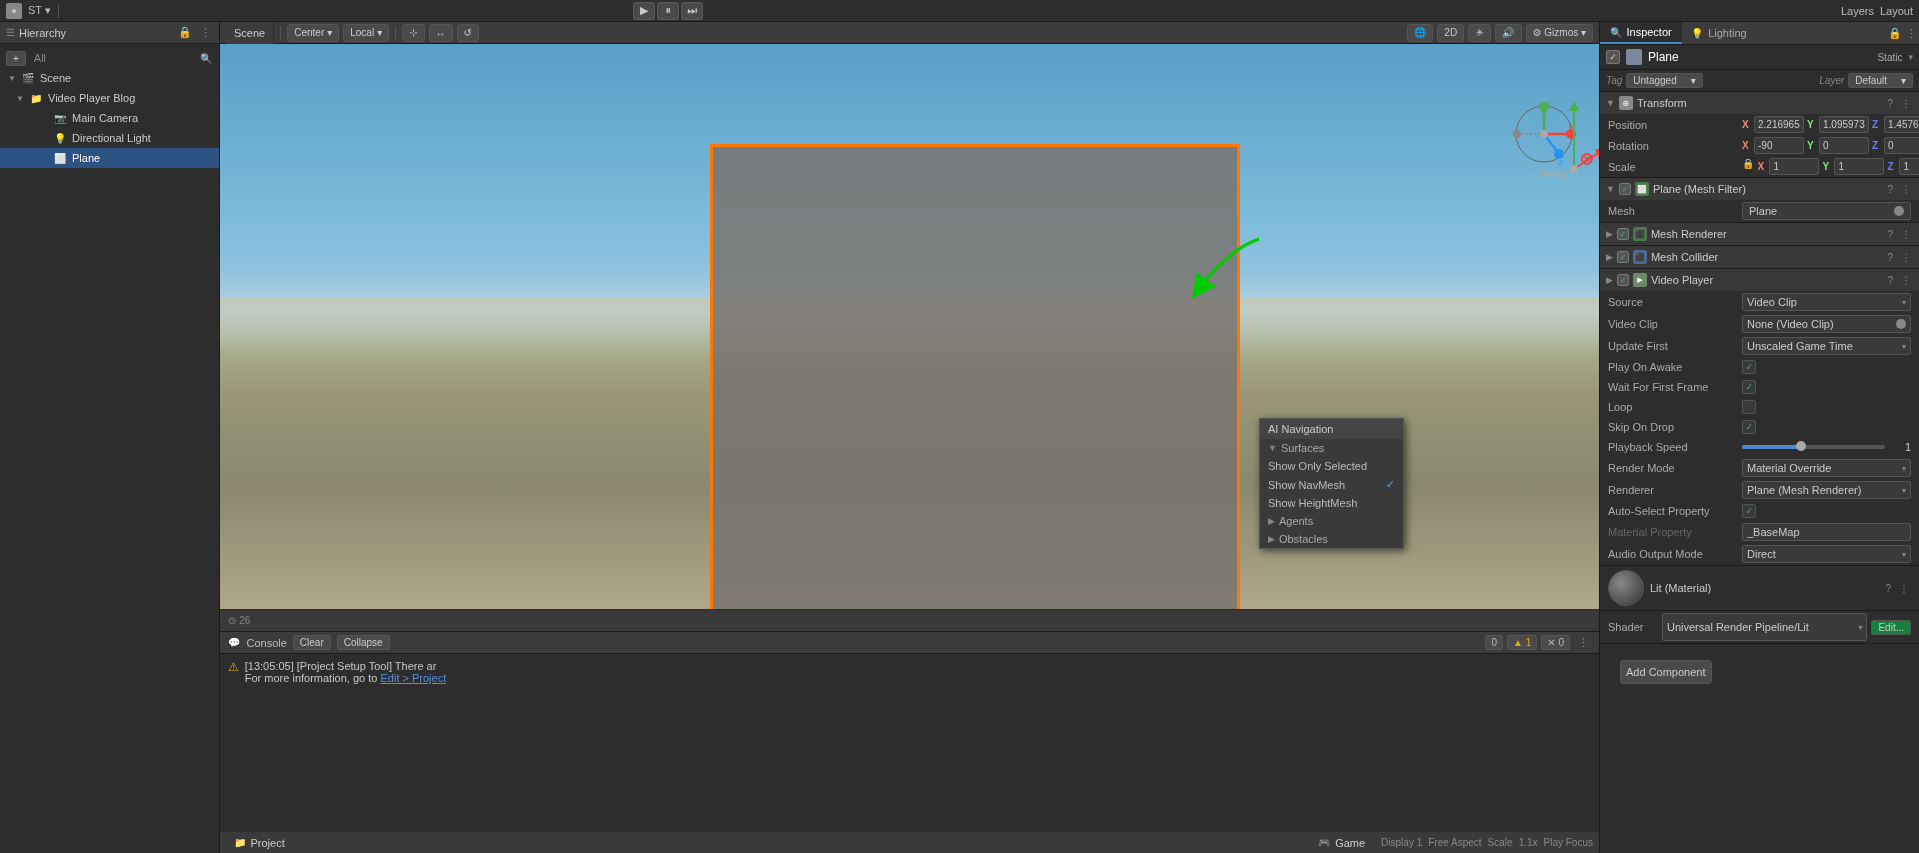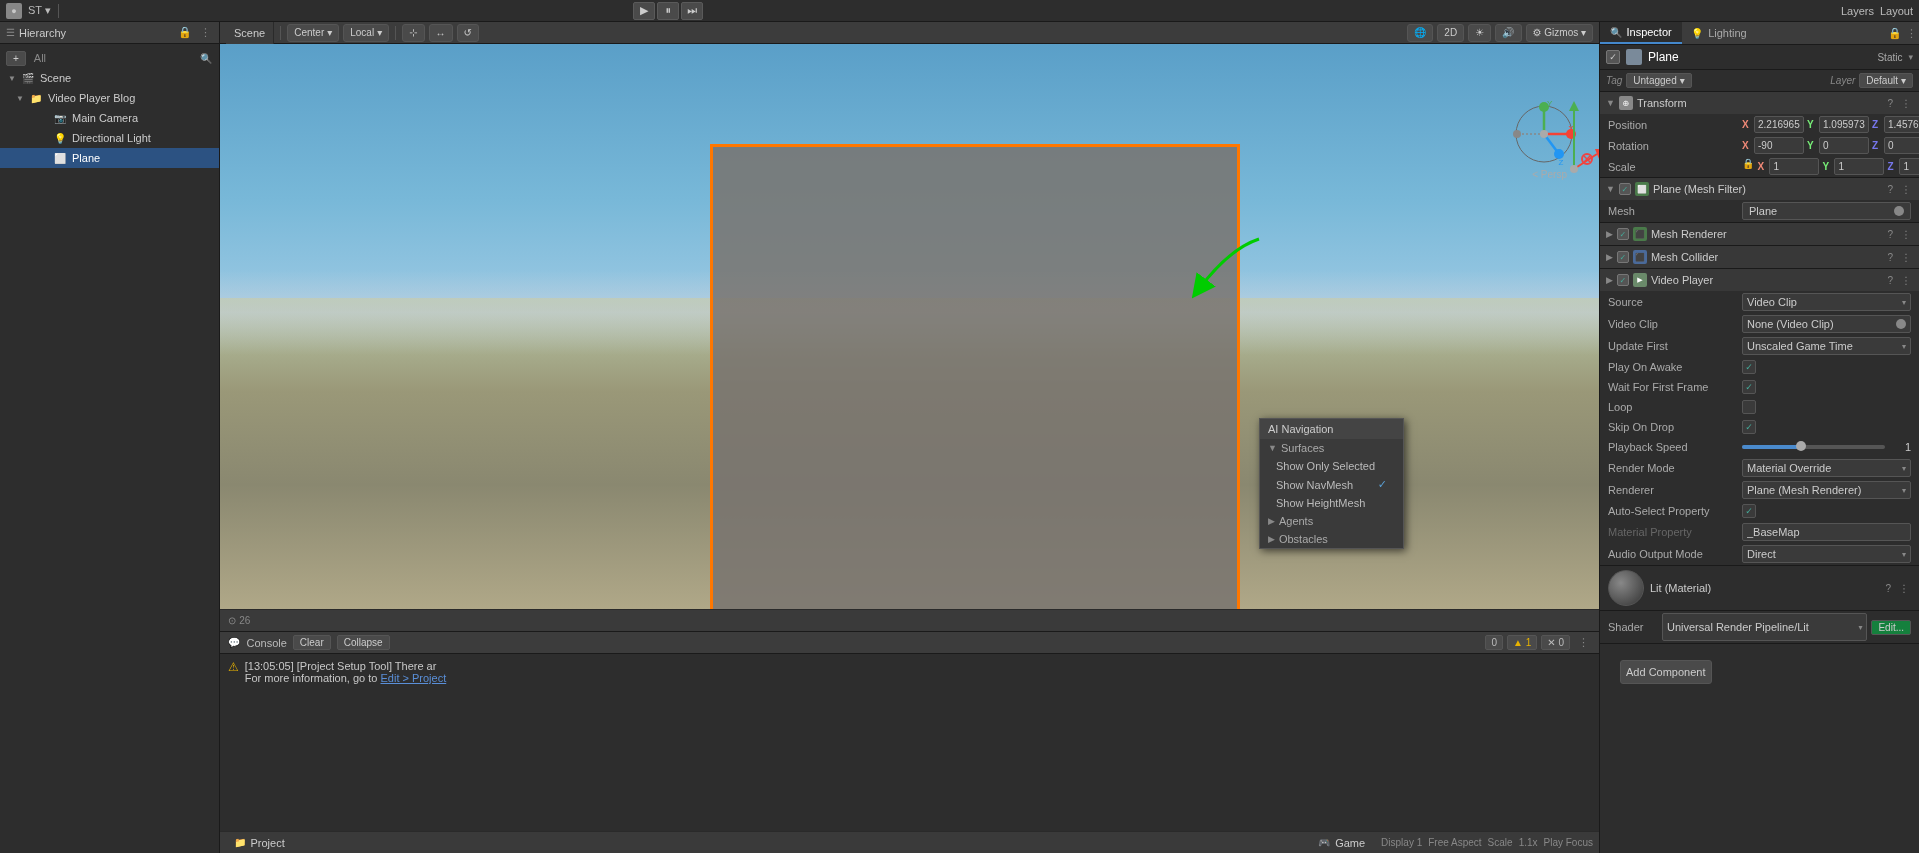--- a/index.html
+++ b/index.html
@@ -263,21 +263,21 @@
     .ai-nav-section {
       padding: 3px 8px;
       color: #aaa;
       display: flex;
       align-items: center;
       gap: 4px;
       cursor: pointer;
     }
     .ai-nav-section .arrow { font-size: 9px; color: #888; }
     .ai-nav-item {
-      padding: 3px 16px;
+      padding: 3px 8px;
       display: flex;
       align-items: flex-end;
       justify-content: space-between;
       cursor: pointer;
       color: #bbb;
     }
     .ai-nav-check { color: #5a9fd4; font-size: 11px; }
 
     
     .bottom-toolbar {
@@ -376,21 +376,21 @@
     .tag-label { font-size: 10px; color: #888; font-style: italic; }
     .tag-dropdown {
       background: #4a4a4a;
       border: 1px solid #555;
       border-radius: 2px;
       padding: 1px 6px;
       font-size: 10px;
       color: #ccc;
       display: flex;
       align-items: flex-start;
-      gap: 3px;
+      gap: 14px;
       cursor: pointer;
     }
     .layer-spacer { flex: 1; }
 
     
     .component-section {
       border-bottom: 1px solid #1a1a1a;
     }
     .component-header {
       display: flex;

